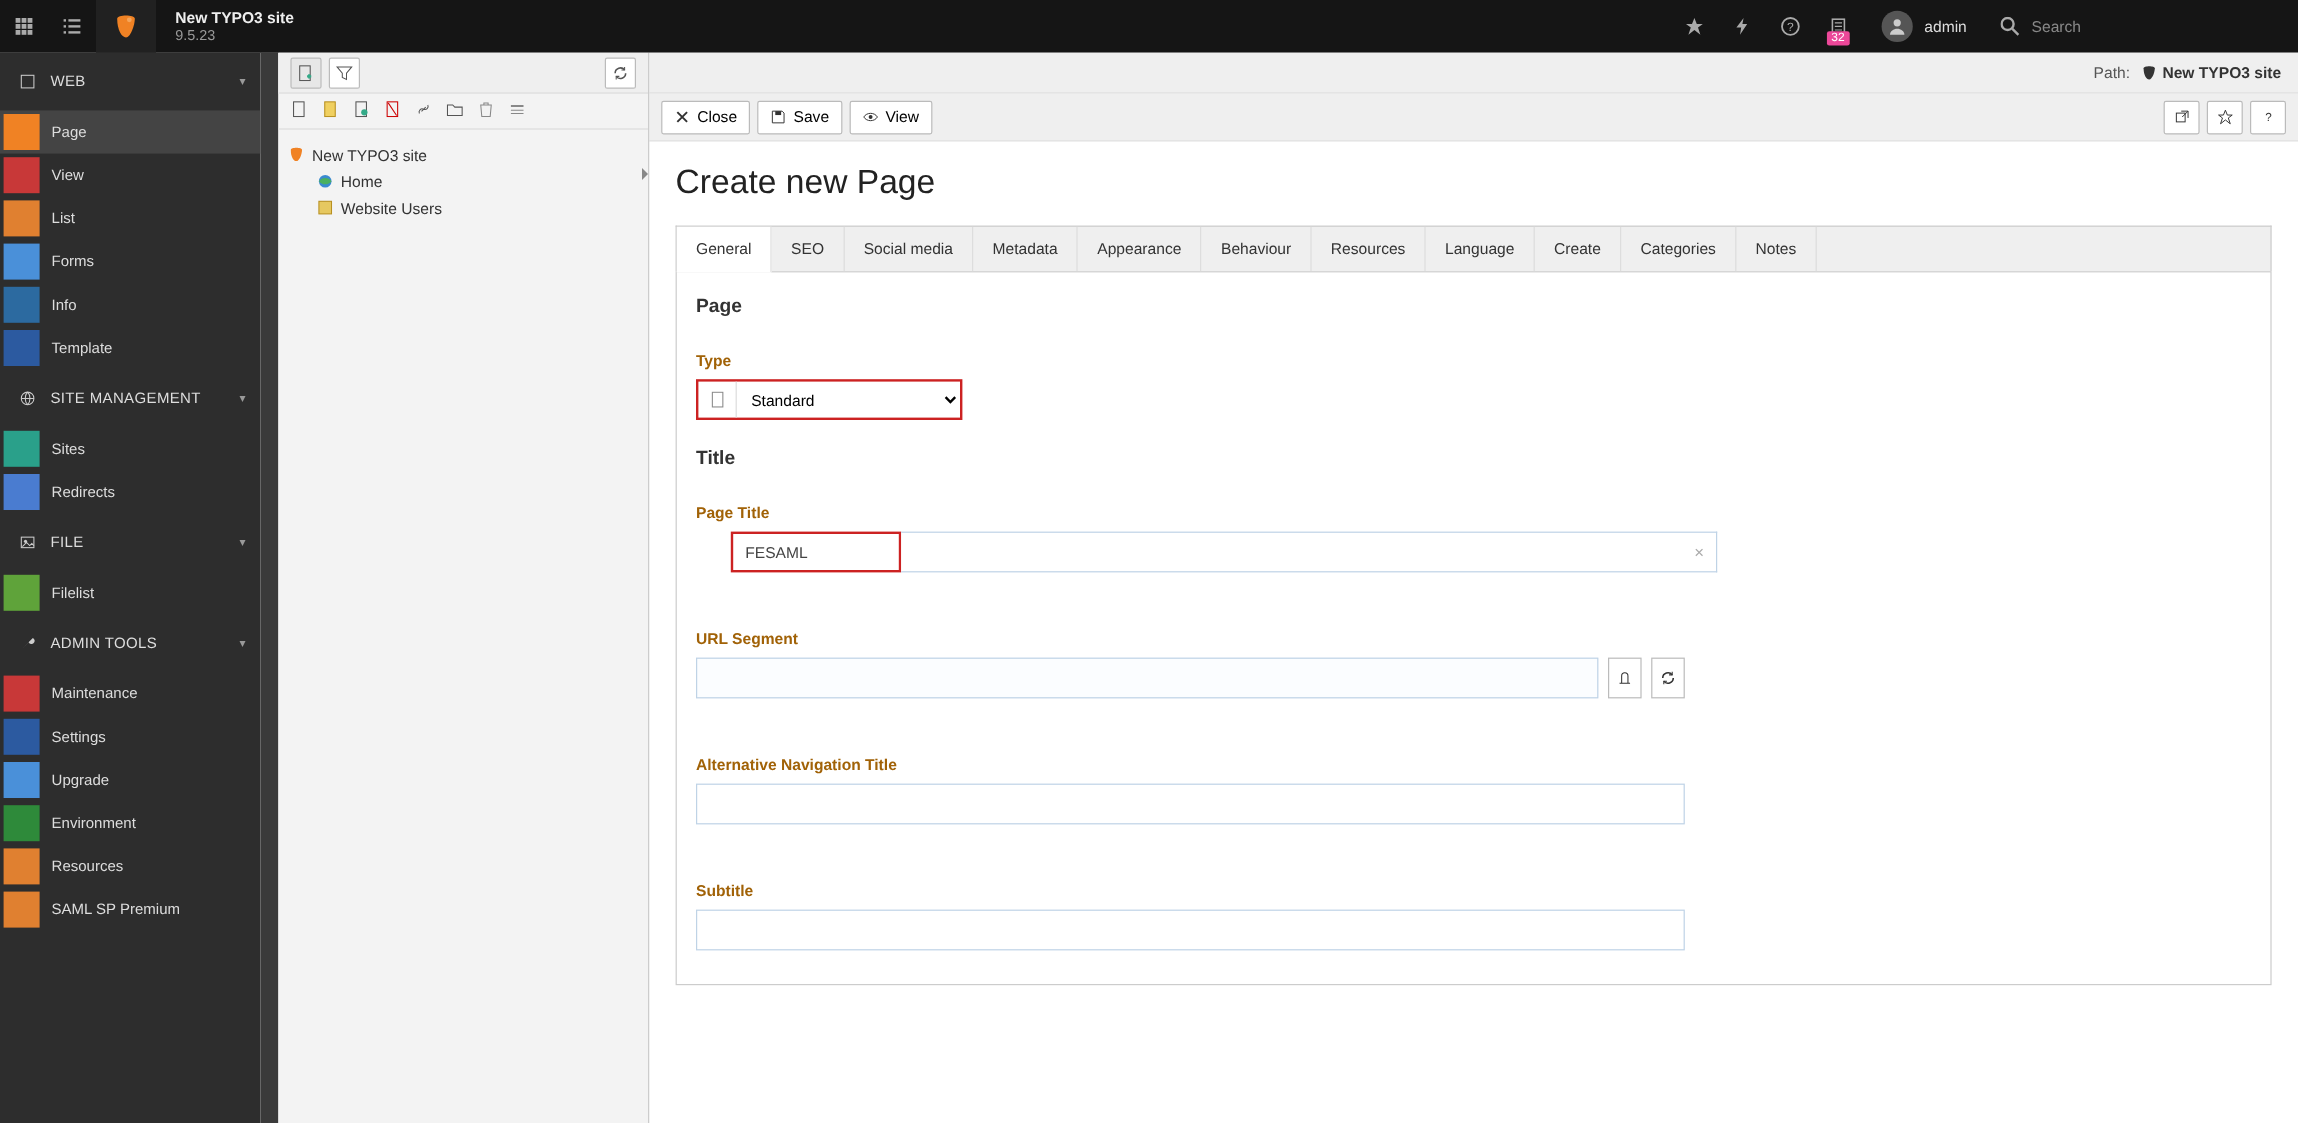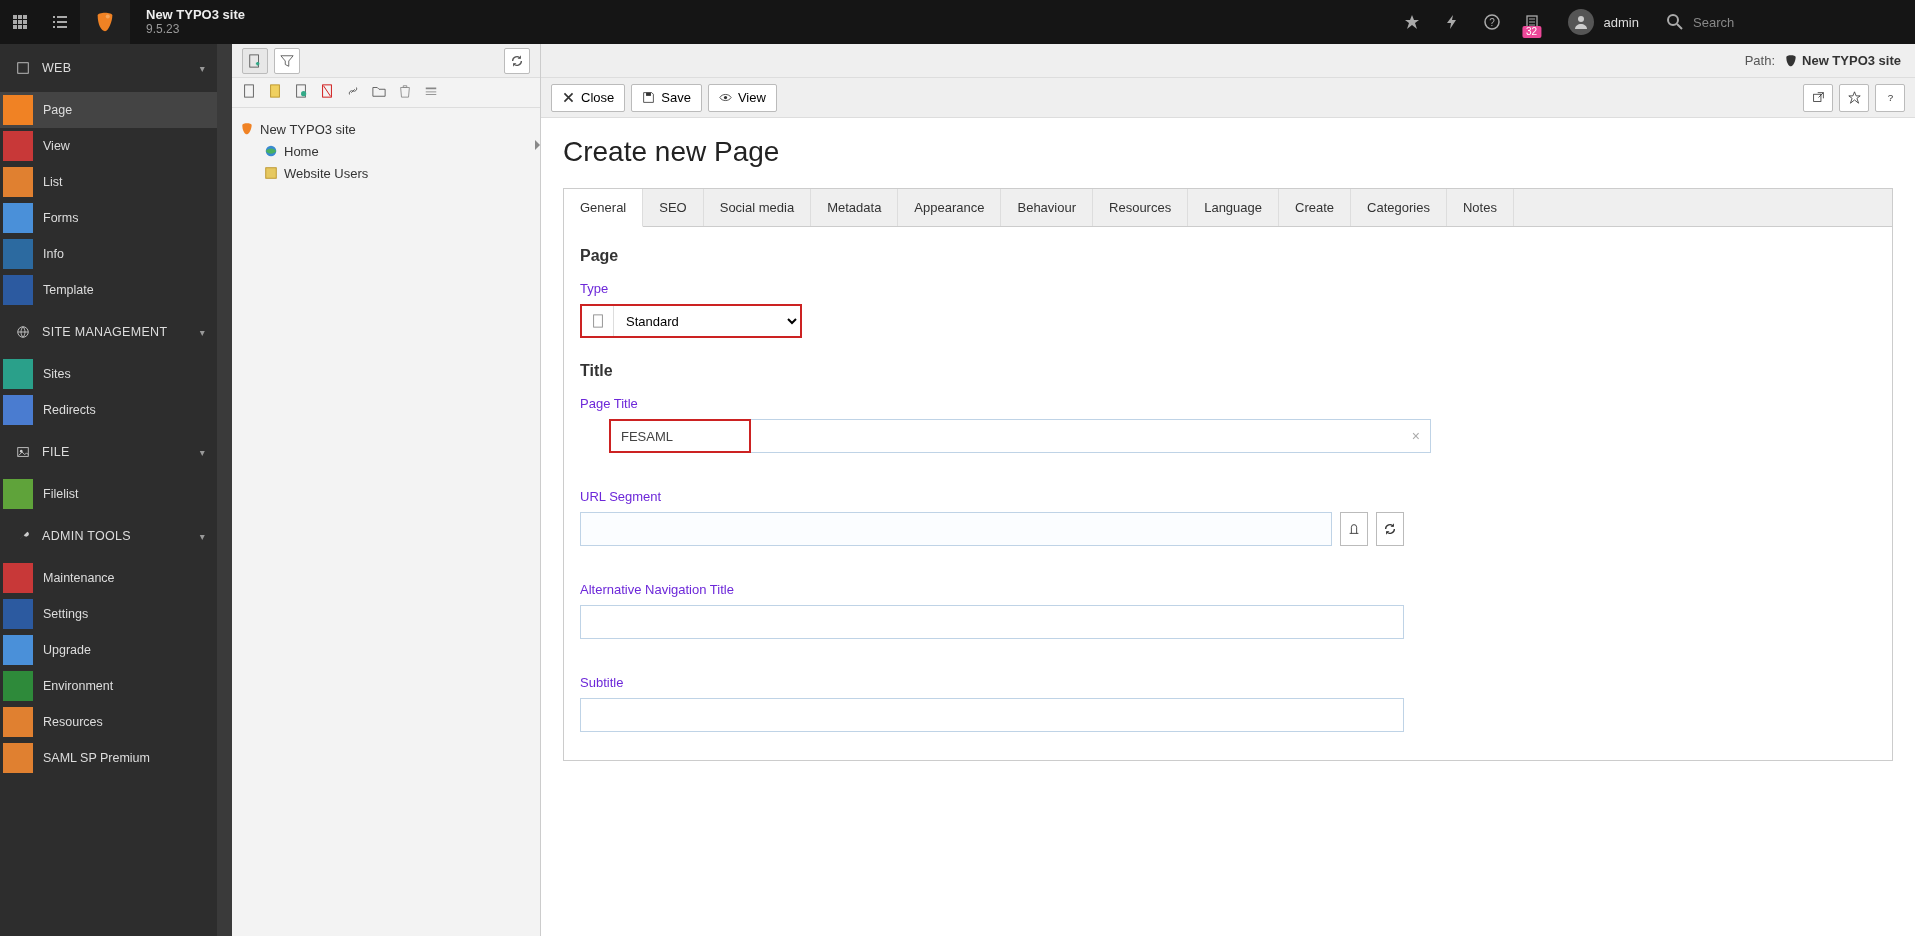--- a/index.html
+++ b/index.html
@@ -153,21 +153,21 @@
 .tabs { display:flex; border:1px solid #ccc; border-bottom:none; background:#efefef; }
 .tabs .tab {
   padding:11px 16px; font-size:13px; color:#333;
   border-right:1px solid #ddd; cursor:pointer;
 }
 .tabs .tab.active { background:#fff; font-weight:400; border-bottom:1px solid #fff; margin-bottom:-1px; }
 
 .tab-panel { border:1px solid #ccc; padding:16px 16px 28px 16px; }
 
 .section-h { font-size:16px; font-weight:600; color:#333; margin:4px 0 8px 0; }
-.fld-label { font-size:13px; font-weight:400; color:#6d28d9; margin:16px 0 8px 0; }
+.fld-label { font-size:13px; font-weight:700; color:#a16207; margin:28px 0 8px 0; }
 
 .typebox {
   display:flex; align-items:stretch;
   width:222px; height:34px;
   border:2px solid #c22; background:#fff;
 }
 .typebox .ticon{width:32px;display:flex;align-items:center;justify-content:center;border-right:1px solid #ddd}
 .typebox .ticon svg{fill:#888}
 .typebox select{flex:1;border:none;background:transparent;padding:0 8px;font-size:13px;outline:none}
 

